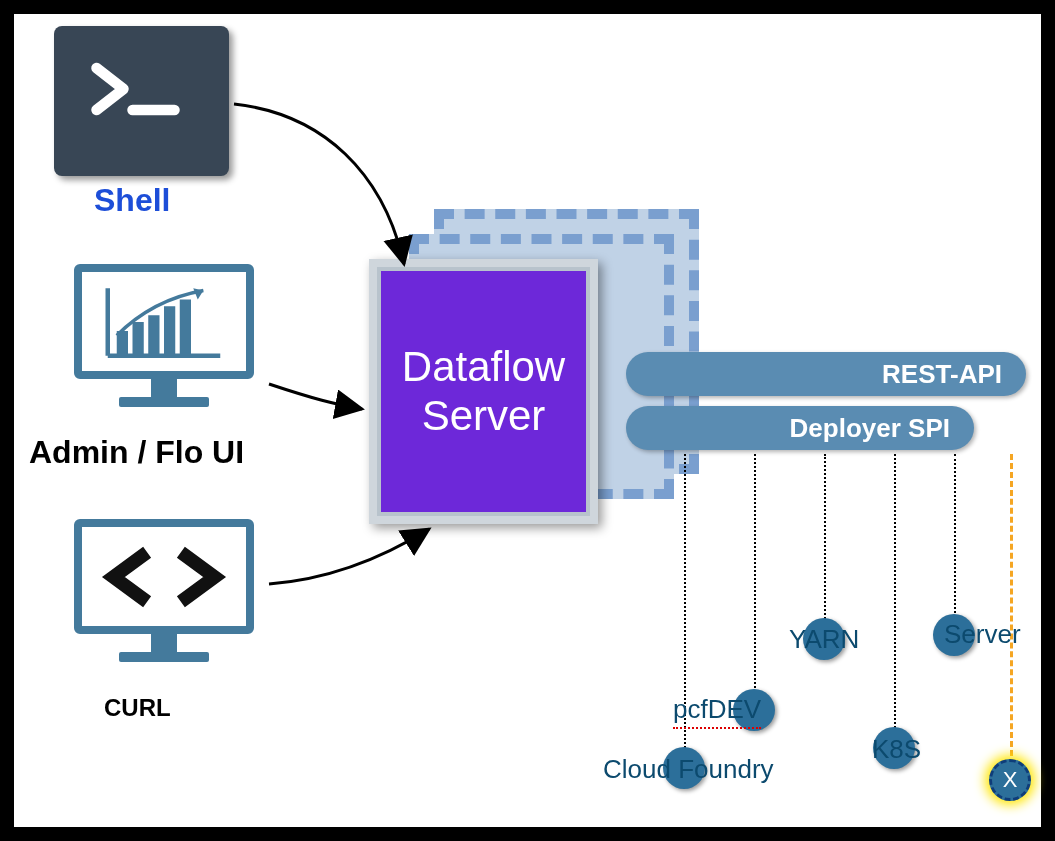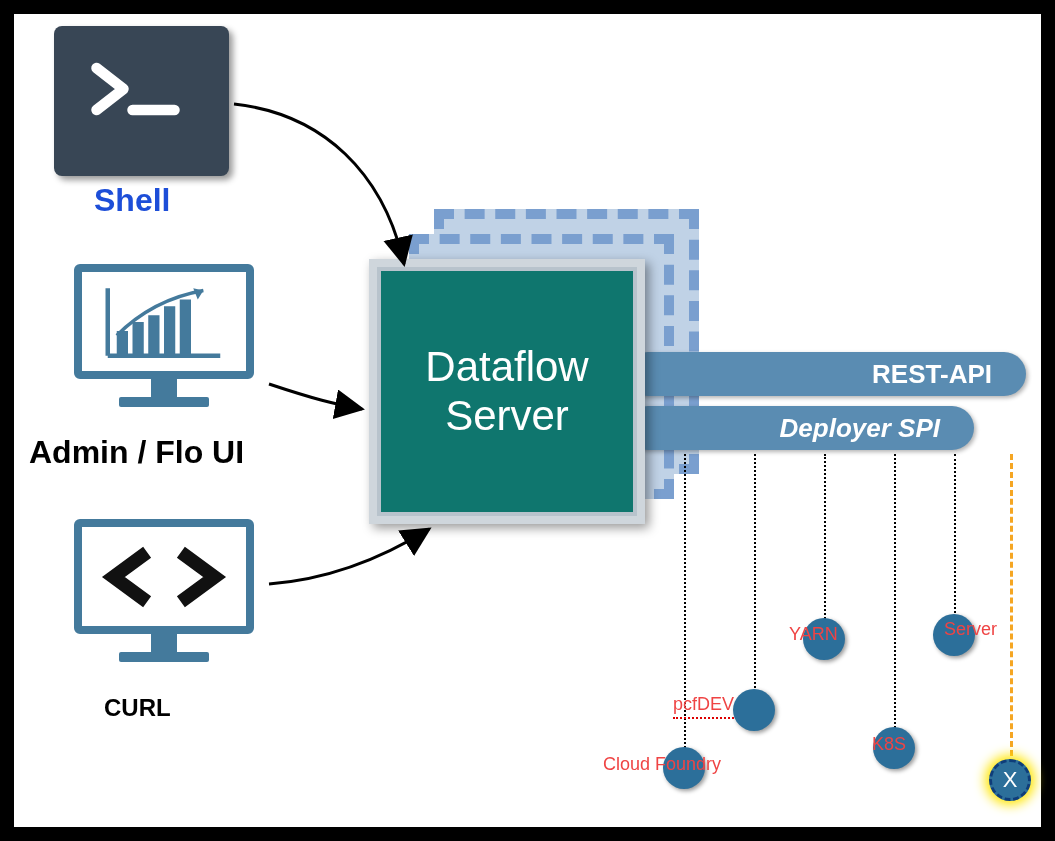--- a/index.html
+++ b/index.html
@@ -71,46 +71,46 @@
   .ghost {
     border: 10px dashed #7a9fcf;
     background: #c0d2e6;
     width: 265px; height: 265px;
   }
   .ghost1 { left: 420px; top: 195px; }
   .ghost2 { left: 395px; top: 220px; }
 
   .server-box {
     left: 355px; top: 245px;
-    width: 276px; height: 265px;
-    background: #0f766e;
+    width: 229px; height: 265px;
+    background: #6d28d9;
     border: 8px solid #cfd6dc;
     box-shadow: 4px 4px 10px rgba(0,0,0,0.4), inset 0 0 0 4px #b8c3cc;
     display:flex; align-items:center; justify-content:center;
     text-align:center;
     color:#fff;
     font-size: 42px;
     font-weight: 300;
     line-height: 1.15;
   }
 
   
   .bar {
     height: 44px;
     background: #5a8cb2;
     border-radius: 22px;
     color:#fff;
     font-weight: 700;
     font-size: 26px;
     display:flex; align-items:center; justify-content:flex-end;
-    padding-right: 34px;
+    padding-right: 24px;
     box-shadow: 2px 2px 4px rgba(0,0,0,0.3);
   }
   .bar-rest     { left: 612px; top: 338px; width: 400px; }
-  .bar-deployer { left: 612px; top: 392px; width: 348px; font-style: italic; }
+  .bar-deployer { left: 612px; top: 392px; width: 348px; }
 
   
   .vline {
     border-left: 2px dotted #000;
     width: 0;
   }
   .vl1 { left: 670px; top: 440px; height: 310px; } 
   .vl2 { left: 740px; top: 440px; height: 250px; } 
   .vl3 { left: 810px; top: 440px; height: 180px; } 
   .vl4 { left: 880px; top: 440px; height: 290px; } 
@@ -120,22 +120,22 @@
     border-left: 3px dashed #f5a623;
   }
 
   .node {
     width: 42px; height: 42px;
     border-radius: 50%;
     background: #2c6f9a;
     box-shadow: 2px 2px 4px rgba(0,0,0,0.4);
   }
   .node-label {
-    font-size: 18px;
-    color:#ef4444;
+    font-size: 26px;
+    color:#0c4a6e;
     white-space: nowrap;
   }
 
   .n-cf     { left: 649px; top: 733px; }
   .n-pcfdev { left: 719px; top: 675px; }
   .n-yarn   { left: 789px; top: 604px; }
   .n-k8s    { left: 859px; top: 713px; }
   .n-mesos  { left: 919px; top: 600px; }
   .n-x {
     left: 975px; top: 745px;

